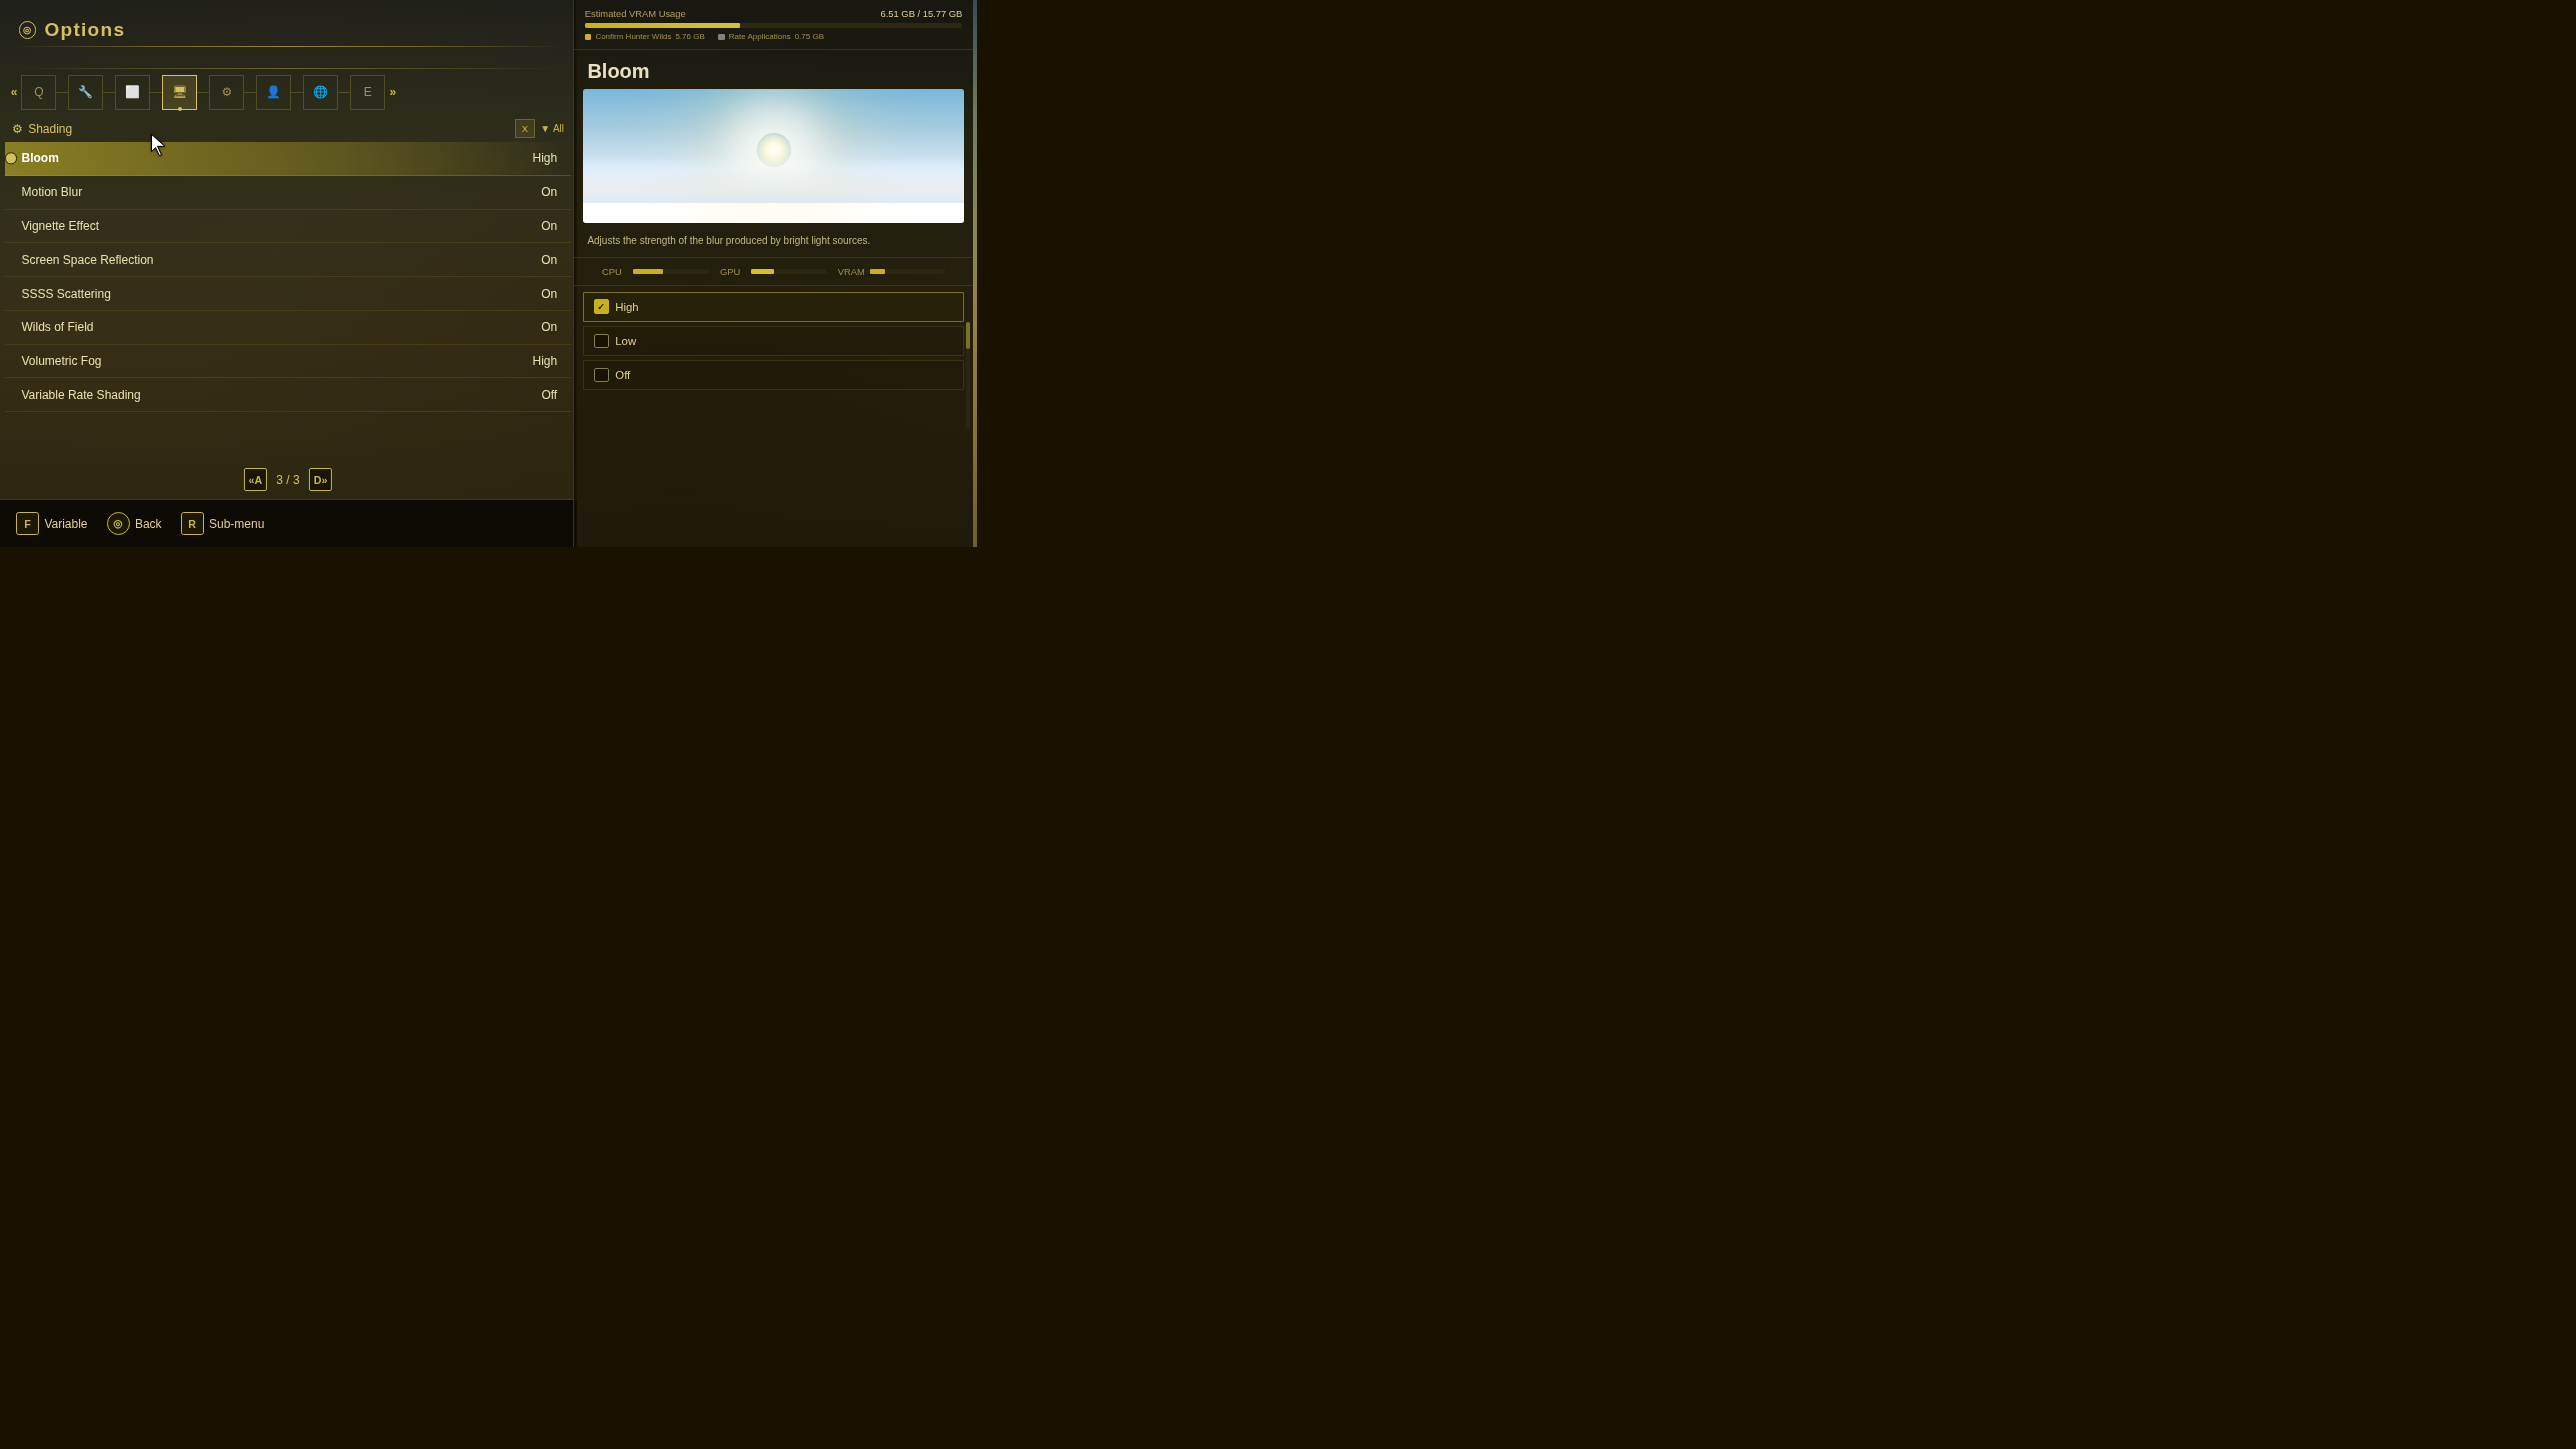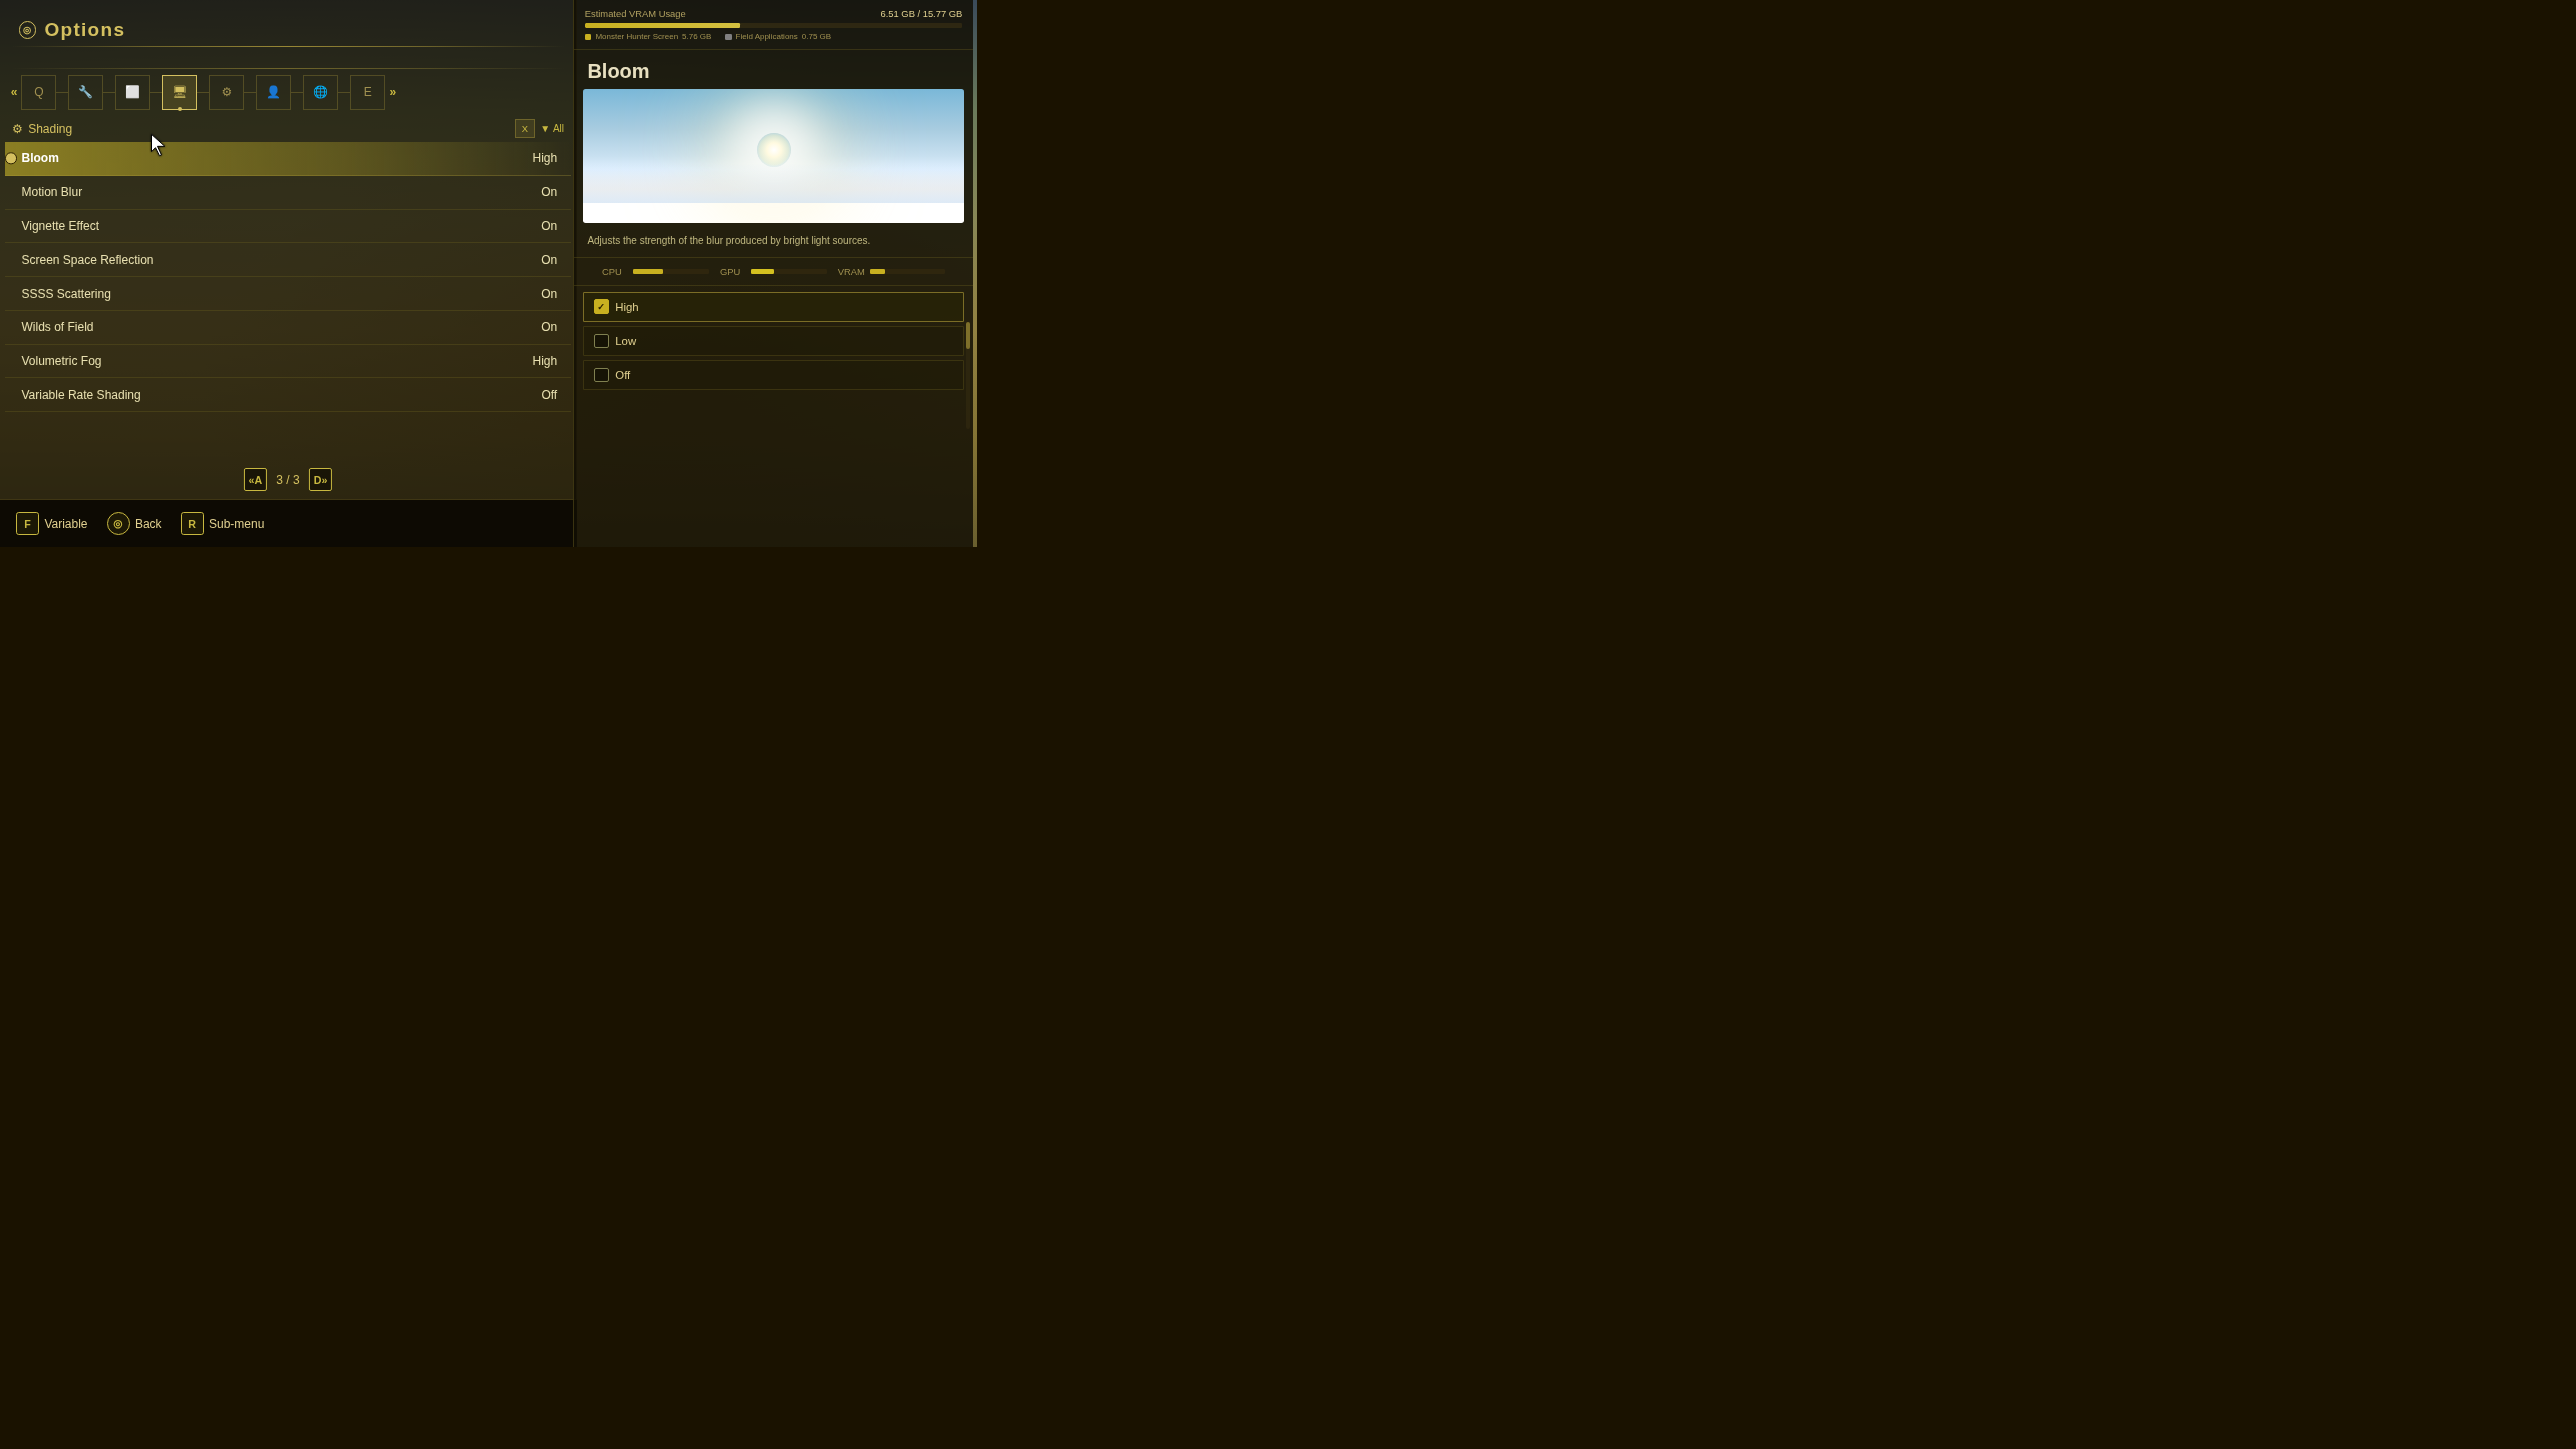--- a/index.html
+++ b/index.html
@@ -707,26 +707,26 @@
     <div class="vram-header">
       <span class="vram-label">Estimated VRAM Usage</span>
       <span class="vram-value">6.51 GB / 15.77 GB</span>
     </div>
     <div class="vram-bar-container">
       <div class="vram-bar-fill" style="width: 41%"></div>
     </div>
     <div class="vram-legend">
       <div class="vram-legend-item">
         <div class="legend-dot" style="background:#c8b020;"></div>
-        <span>Monster Hunter Screen</span>
+        <span>Confirm Hunter Wilds</span>
         <span>5.76 GB</span>
       </div>
       <div class="vram-legend-item">
         <div class="legend-dot" style="background:#808080;"></div>
-        <span>Field Applications</span>
+        <span>Rate Applications</span>
         <span>0.75 GB</span>
       </div>
     </div>
   </div>
 
   <div class="bloom-title">Bloom</div>
 
   <div class="preview-container">
     <div class="preview-sun"></div>
     <div class="preview-clouds"></div>

